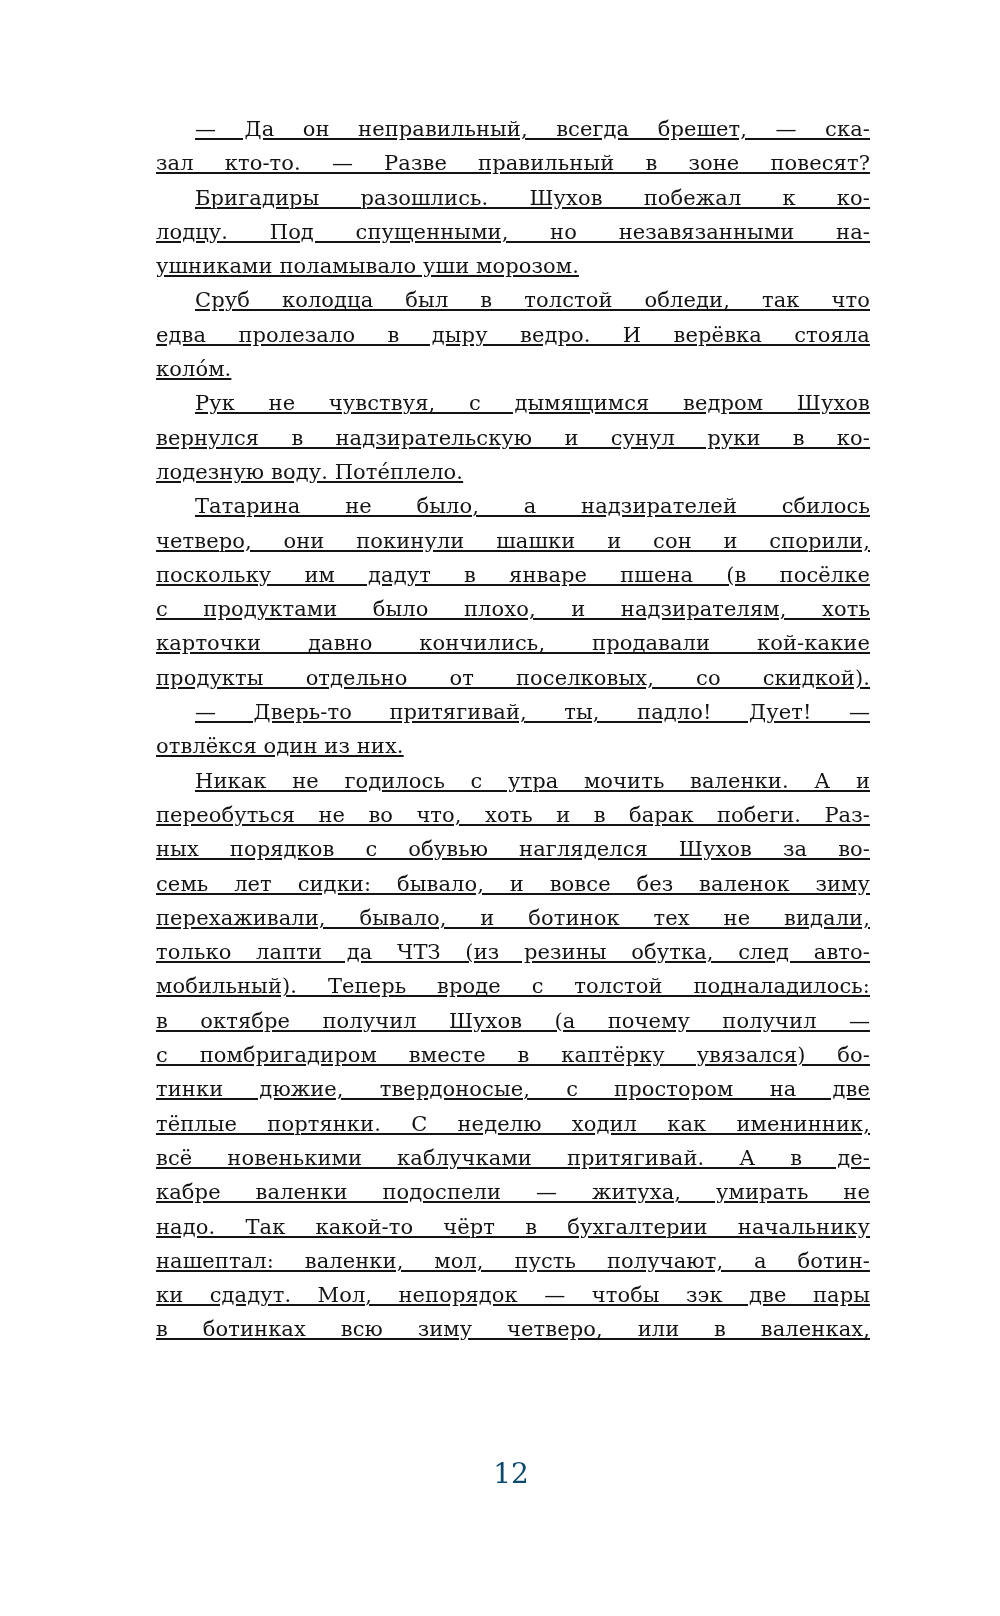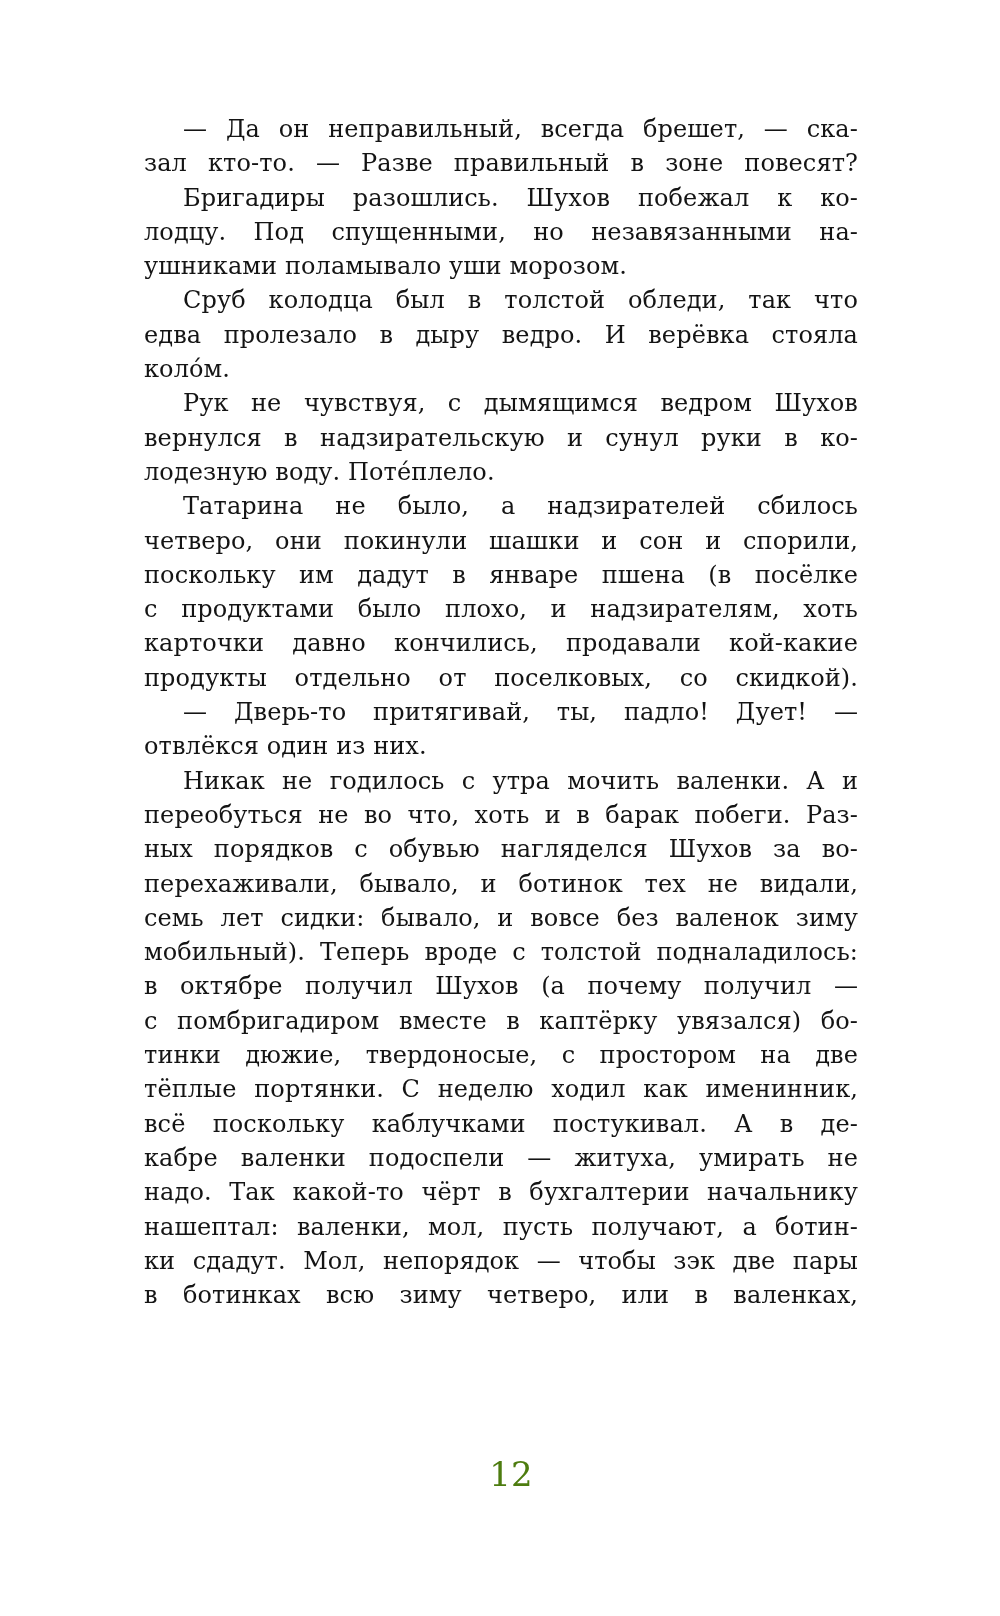--- a/index.html
+++ b/index.html
@@ -17,24 +17,25 @@
   }
   .page {
     position: absolute;
     left: 0; top: 0;
     width: 1000px;
     height: 1616px;
     background: #ffffff;
   }
   .text-block {
     position: absolute;
-    left: 144px;
+    left: 156px;
     top: 112px;
     width: 714px;
-    font-size: 24px;
+    font-size: 21px;
+    text-decoration: underline;
   }
   .line {
     height: 34.3px;
     line-height: 34.3px;
     white-space: nowrap;
     text-align: left;
     letter-spacing: 0.1px;
   }
   .line.just {
     white-space: normal;
@@ -43,23 +44,23 @@
   }
   .line.indent {
     padding-left: 39px;
   }
   .folio {
     position: absolute;
     left: 154px;
     top: 1450px;
     width: 714px;
     text-align: center;
-    font-size: 34px;
+    font-size: 28px;
     line-height: 48px;
-    color: #4d7c0f;
+    color: #0c4a6e;
   }
 </style>
 </head>
 <body>
 
 <div class="page">
   <div class="text-block">
       <div class="line indent just">— Да он неправильный, всегда брешет, — ска-</div>
       <div class="line just">зал кто-то. — Разве правильный в зоне повесят?</div>
       <div class="line indent just">Бригадиры разошлись. Шухов побежал к ко-</div>
@@ -75,28 +76,29 @@
       <div class="line just">четверо, они покинули шашки и сон и спорили,</div>
       <div class="line just">поскольку им дадут в январе пшена (в посёлке</div>
       <div class="line just">с продуктами было плохо, и надзирателям, хоть</div>
       <div class="line just">карточки давно кончились, продавали кой-какие</div>
       <div class="line just">продукты отдельно от поселковых, со скидкой).</div>
       <div class="line indent just">— Дверь-то притягивай, ты, падло! Дует! —</div>
       <div class="line">отвлёкся один из них.</div>
       <div class="line indent just">Никак не годилось с утра мочить валенки. А и</div>
       <div class="line just">переобуться не во что, хоть и в барак побеги. Раз-</div>
       <div class="line just">ных порядков с обувью нагляделся Шухов за во-</div>
+      <div class="line just">семь лет сидки: бывало, и вовсе без валенок зиму</div>
       <div class="line just">перехаживали, бывало, и ботинок тех не видали,</div>
-      <div class="line just">семь лет сидки: бывало, и вовсе без валенок зиму</div>
+      <div class="line just">только лапти да ЧТЗ (из резины обутка, след авто-</div>
       <div class="line just">мобильный). Теперь вроде с толстой подналадилось:</div>
       <div class="line just">в октябре получил Шухов (а почему получил —</div>
       <div class="line just">с помбригадиром вместе в каптёрку увязался) бо-</div>
       <div class="line just">тинки дюжие, твердоносые, с простором на две</div>
       <div class="line just">тёплые портянки. С неделю ходил как именинник,</div>
-      <div class="line just">всё поскольку каблучками постукивал. А в де-</div>
+      <div class="line just">всё новенькими каблучками притягивай. А в де-</div>
       <div class="line just">кабре валенки подоспели — житуха, умирать не</div>
       <div class="line just">надо. Так какой-то чёрт в бухгалтерии начальнику</div>
       <div class="line just">нашептал: валенки, мол, пусть получают, а ботин-</div>
       <div class="line just">ки сдадут. Мол, непорядок — чтобы зэк две пары</div>
       <div class="line just">в ботинках всю зиму четверо, или в валенках,</div>
     </div>
   <div class="folio">12</div>
 </div>
 
 </body></html>

